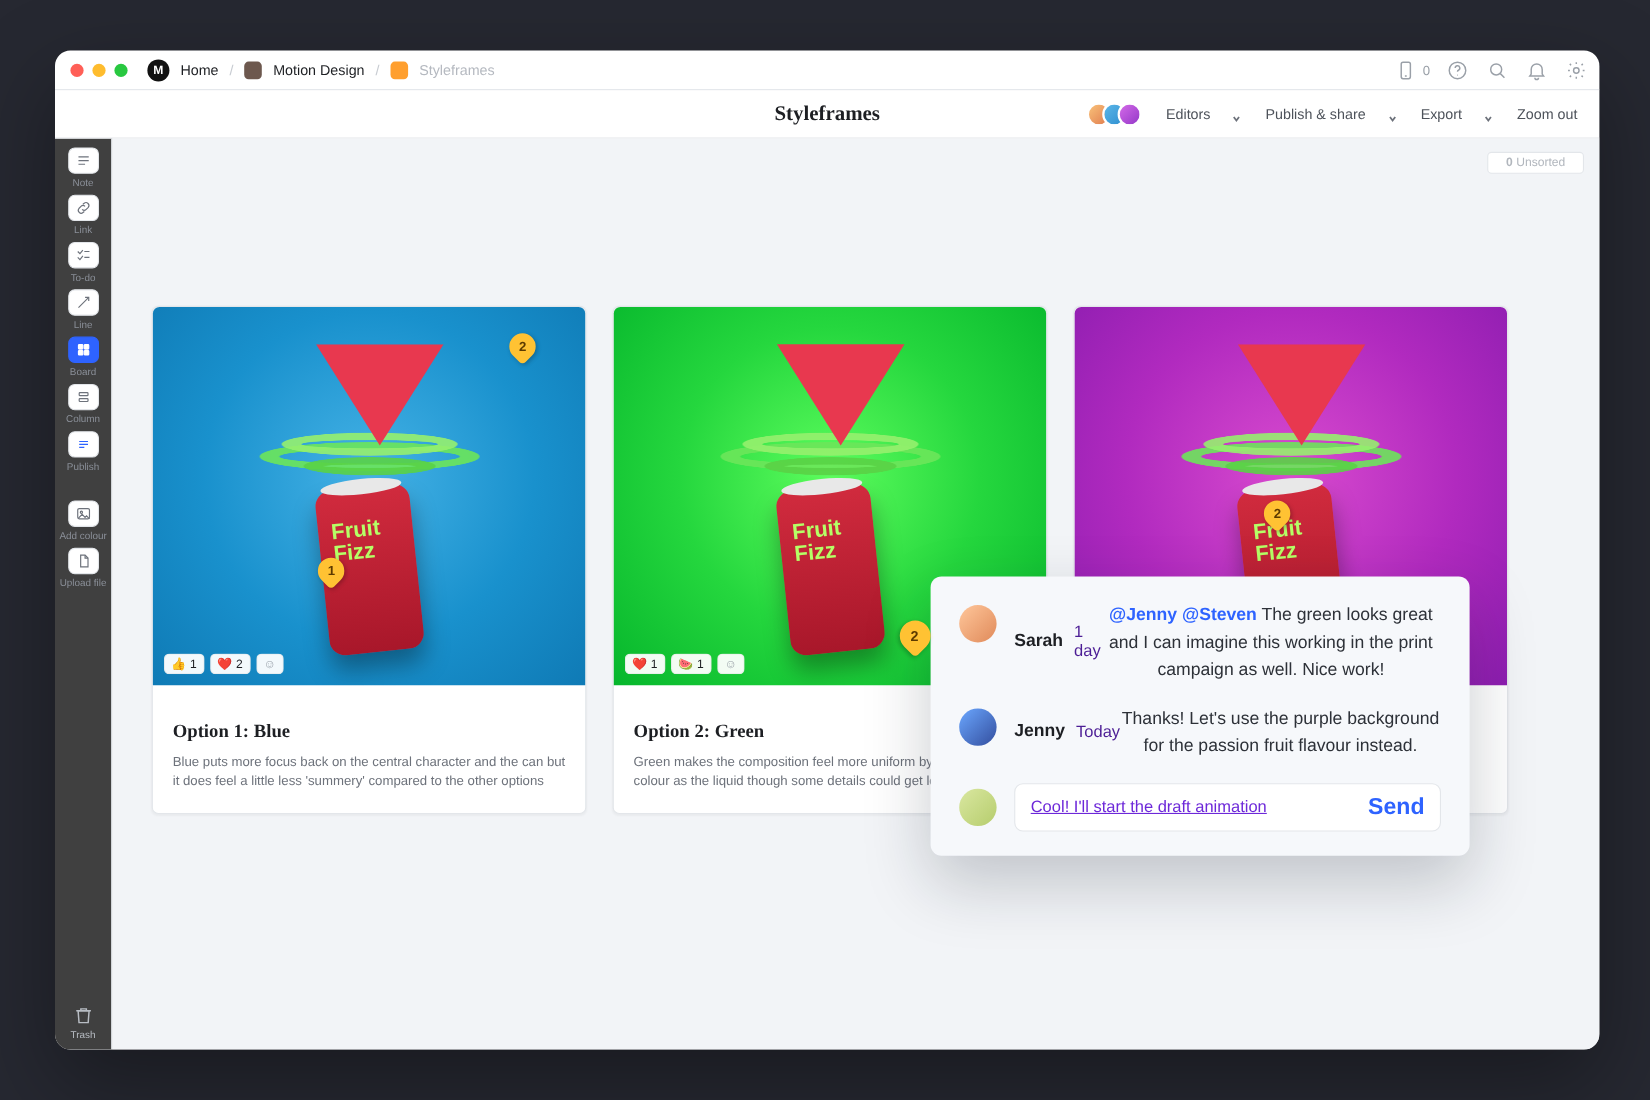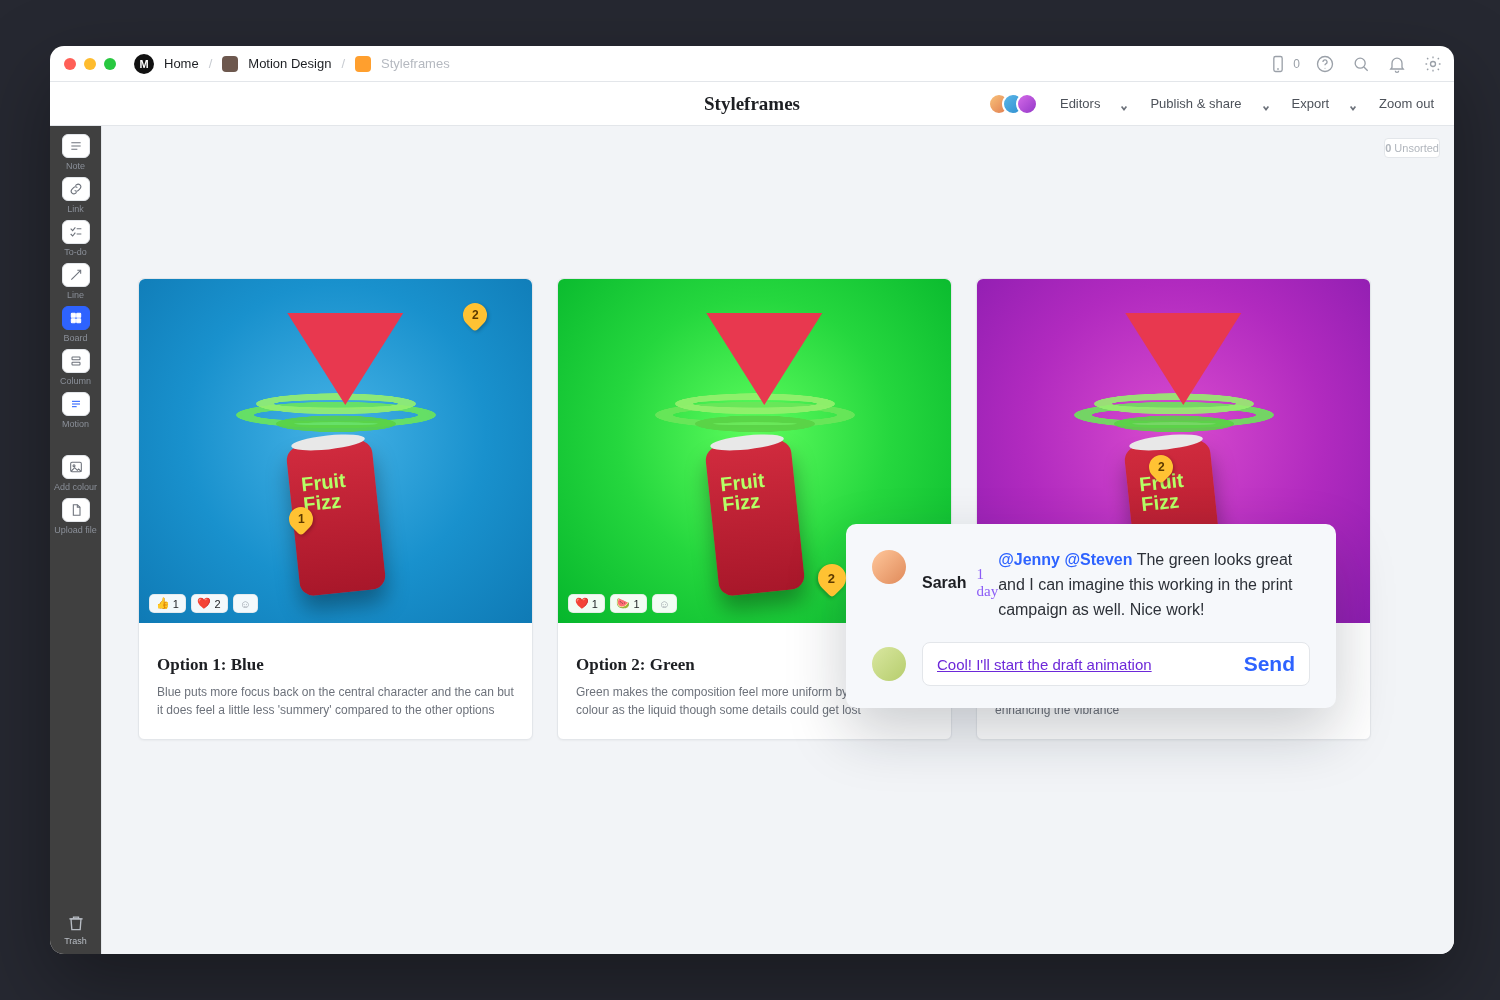--- a/index.html
+++ b/index.html
@@ -102,21 +102,21 @@
   .trash svg{width:20px;height:20px;stroke:#b8bdc4;stroke-width:1.6;fill:none;}
   .canvas{
     flex:1;background:var(--bg-canvas);
     position:relative;
     overflow:hidden;
   }
   .unsorted{
     position:absolute; right:14px; top:12px;
     font-size:11px; color:#b1b6bd;
     background:#fff; border:1px solid #e3e6ea; border-radius:4px;
-    padding:3px 0;
+    padding:3px 16px;
   }
   .unsorted .n{color:#b1b6bd;font-weight:600;}
   
   .cards{position:absolute;left:36px;top:152px;display:flex;gap:24px;}
   .card{width:395px;background:#fff;border:1px solid #e3e6ea;border-radius:6px;box-shadow:0 1px 2px rgba(0,0,0,.04);}
   .card .img{height:344px;border-radius:6px 6px 0 0;position:relative;overflow:hidden;}
   .card .cap{padding:32px 18px 20px;}
   .card .cap h3{margin:0 0 8px;font-family:var(--heading-font);font-size:17px;font-weight:700;}
   .card .cap p{margin:0;font-size:12px;line-height:1.5;color:#6d727b;}
   
@@ -163,22 +163,22 @@
   }
   .popover .tip span{transform:rotate(-45deg);font-weight:700;font-size:13px;color:#5c3a00;}
   .cmt{display:flex;gap:16px;margin-bottom:20px;}
   .cmt .cav{width:34px;height:34px;border-radius:50%;flex-shrink:0;margin-top:2px;}
   .cav.s{background:linear-gradient(135deg,#ffc79b,#e08a5a);}
   .cav.j{background:linear-gradient(135deg,#6ba7ff,#334e9e);}
   .cav.t{background:linear-gradient(135deg,#d9e7a0,#b6cd6d);}
   .cmt .body{flex:1;}
   .cmt .meta{display:flex;gap:10px;align-items:center;margin-bottom:4px;}
   .cmt .name{font-weight:700;font-size:16px;color:#1d1f23;}
-  .cmt .time{font-size:15px;color:#8b5cf6;font-family:Liberation Serif, serif;}
-  .cmt .text{font-size:16px;line-height:1.55;color:#2d3138;}
+  .cmt .time{font-size:15px;color:#4c1d95;}
+  .cmt .text{font-size:16px;line-height:1.55;color:#2d3138;text-align:center;}
   .mention{color:var(--accent);font-weight:600;}
   .compose{display:flex;gap:16px;align-items:center;}
   .compose .field{flex:1;background:#fff;border:1px solid #e3e6ea;border-radius:8px;height:44px;display:flex;align-items:center;padding:0 14px;justify-content:space-between;}
   .compose .field .inp{font-size:15px;color:#6d28d9;text-decoration:underline;}
   .compose .send{color:var(--accent);font-weight:700;font-size:21px;cursor:pointer;}
 </style>
 </head>
 <body>
 
 <div class="window">
@@ -330,21 +330,21 @@
         <span>Column</span>
       </div>
       <div class="tool">
         <span class="ico">
             <svg viewBox="0 0 24 24">
               <line x1="6" y1="8" x2="18" y2="8" stroke="#2e63ff"></line>
               <line x1="6" y1="12" x2="18" y2="12" stroke="#2e63ff"></line>
               <line x1="6" y1="16" x2="13" y2="16" stroke="#2e63ff"></line>
             </svg>
           </span>
-        <span>Motion</span>
+        <span>Publish</span>
       </div>
       <div class="gap"></div>
       <div class="tool">
         <span class="ico">
             <svg viewBox="0 0 24 24">
               <rect x="4" y="5" width="16" height="14" rx="2"></rect>
               <circle cx="9" cy="10" r="1.5"></circle>
               <path d="M5 18l5-5 4 4 2-2 4 4"></path>
             </svg>
           </span>
@@ -499,20 +499,30 @@
             <div class="meta">
               <span class="name">Sarah</span>
               <span class="time">1 day</span>
             </div>
             <div class="text">
               <span class="mention">@Jenny @Steven</span><span> The green looks great and I can imagine this working in the print campaign as well. Nice work!</span>
             </div>
           </div>
         </div>
 
+        <div class="cmt">
+          <span class="cav j"></span>
+          <div class="body">
+            <div class="meta">
+              <span class="name">Jenny</span>
+              <span class="time">Today</span>
+            </div>
+            <div class="text">Thanks! Let's use the purple background for the passion fruit flavour instead.</div>
+          </div>
+        </div>
 
         <div class="compose">
           <span class="cav t" style="width:34px;height:34px;border-radius:50%"></span>
           <div class="field">
             <span class="inp">Cool! I'll start the draft animation</span>
             <span class="send">Send</span>
           </div>
         </div>
       </div>
 

